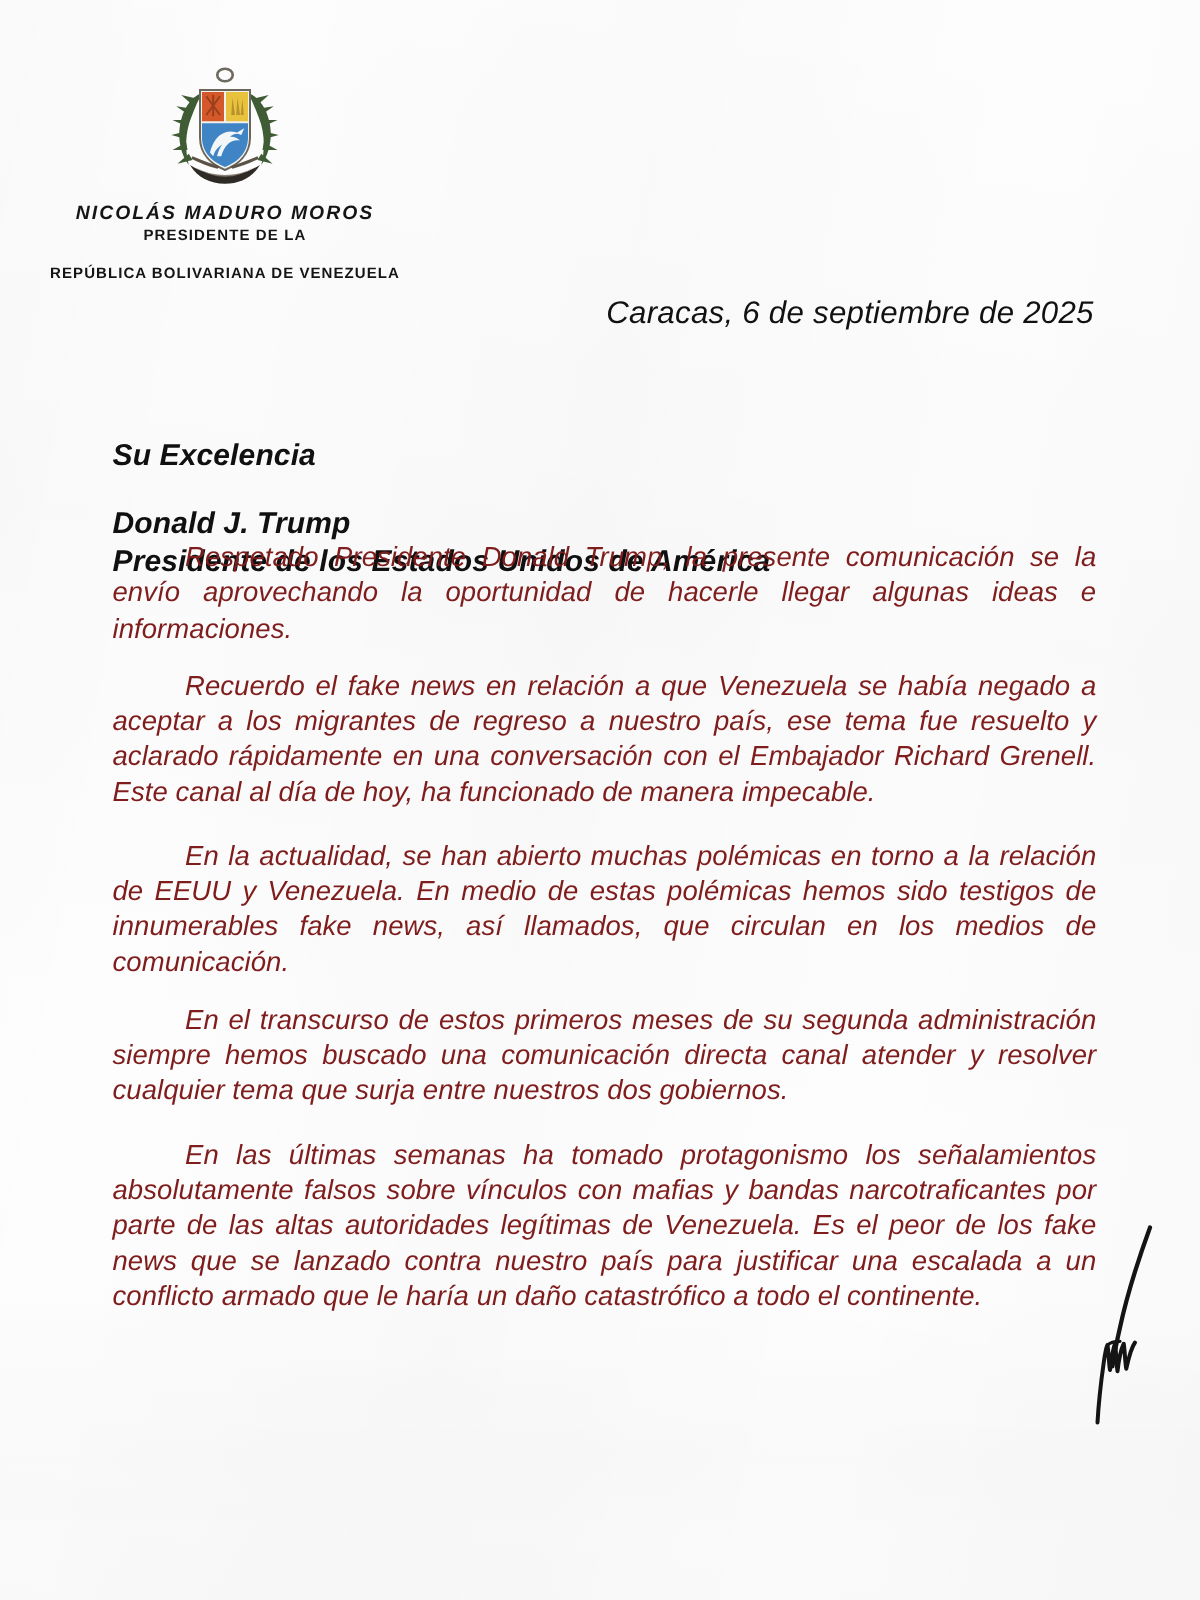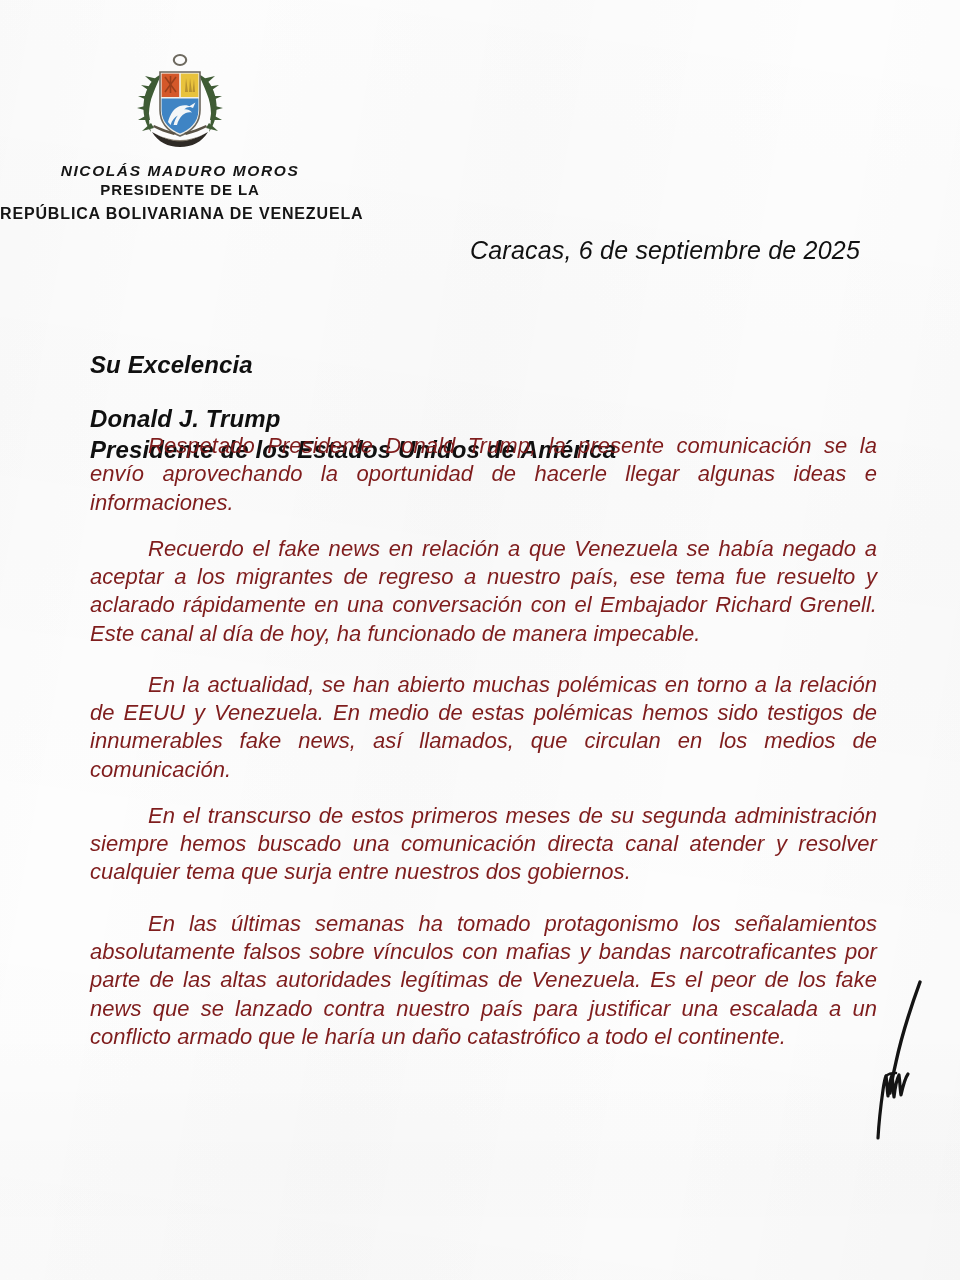--- a/index.html
+++ b/index.html
@@ -53,41 +53,41 @@
   }
   .lh-name {
     font-size: 15.5px;
     font-weight: 700;
     letter-spacing: 1.6px;
     line-height: 1.12;
     white-space: nowrap;
     font-style: italic;
   }
   .lh-sub1 {
-    font-size: 15px;
+    font-size: 12px;
     font-weight: 700;
     letter-spacing: 0.9px;
     line-height: 1.35;
     margin-top: 1px;
     text-align: center;
   }
   .lh-sub2 {
-    font-size: 16px;
+    font-size: 12px;
     font-weight: 700;
     letter-spacing: 0.85px;
     line-height: 1.3;
-    margin-top: 3px;
+    margin-top: 14px;
     white-space: nowrap;
   }
 
   
   .date-line {
     position: absolute;
     left: 90px;
-    right: 100px;
+    right: 85px;
     top: 236px;
     text-align: right;
     font-size: 25px;
     font-style: italic;
     font-weight: 400;
     letter-spacing: 0.2px;
     color: #111;
   }
 
   

